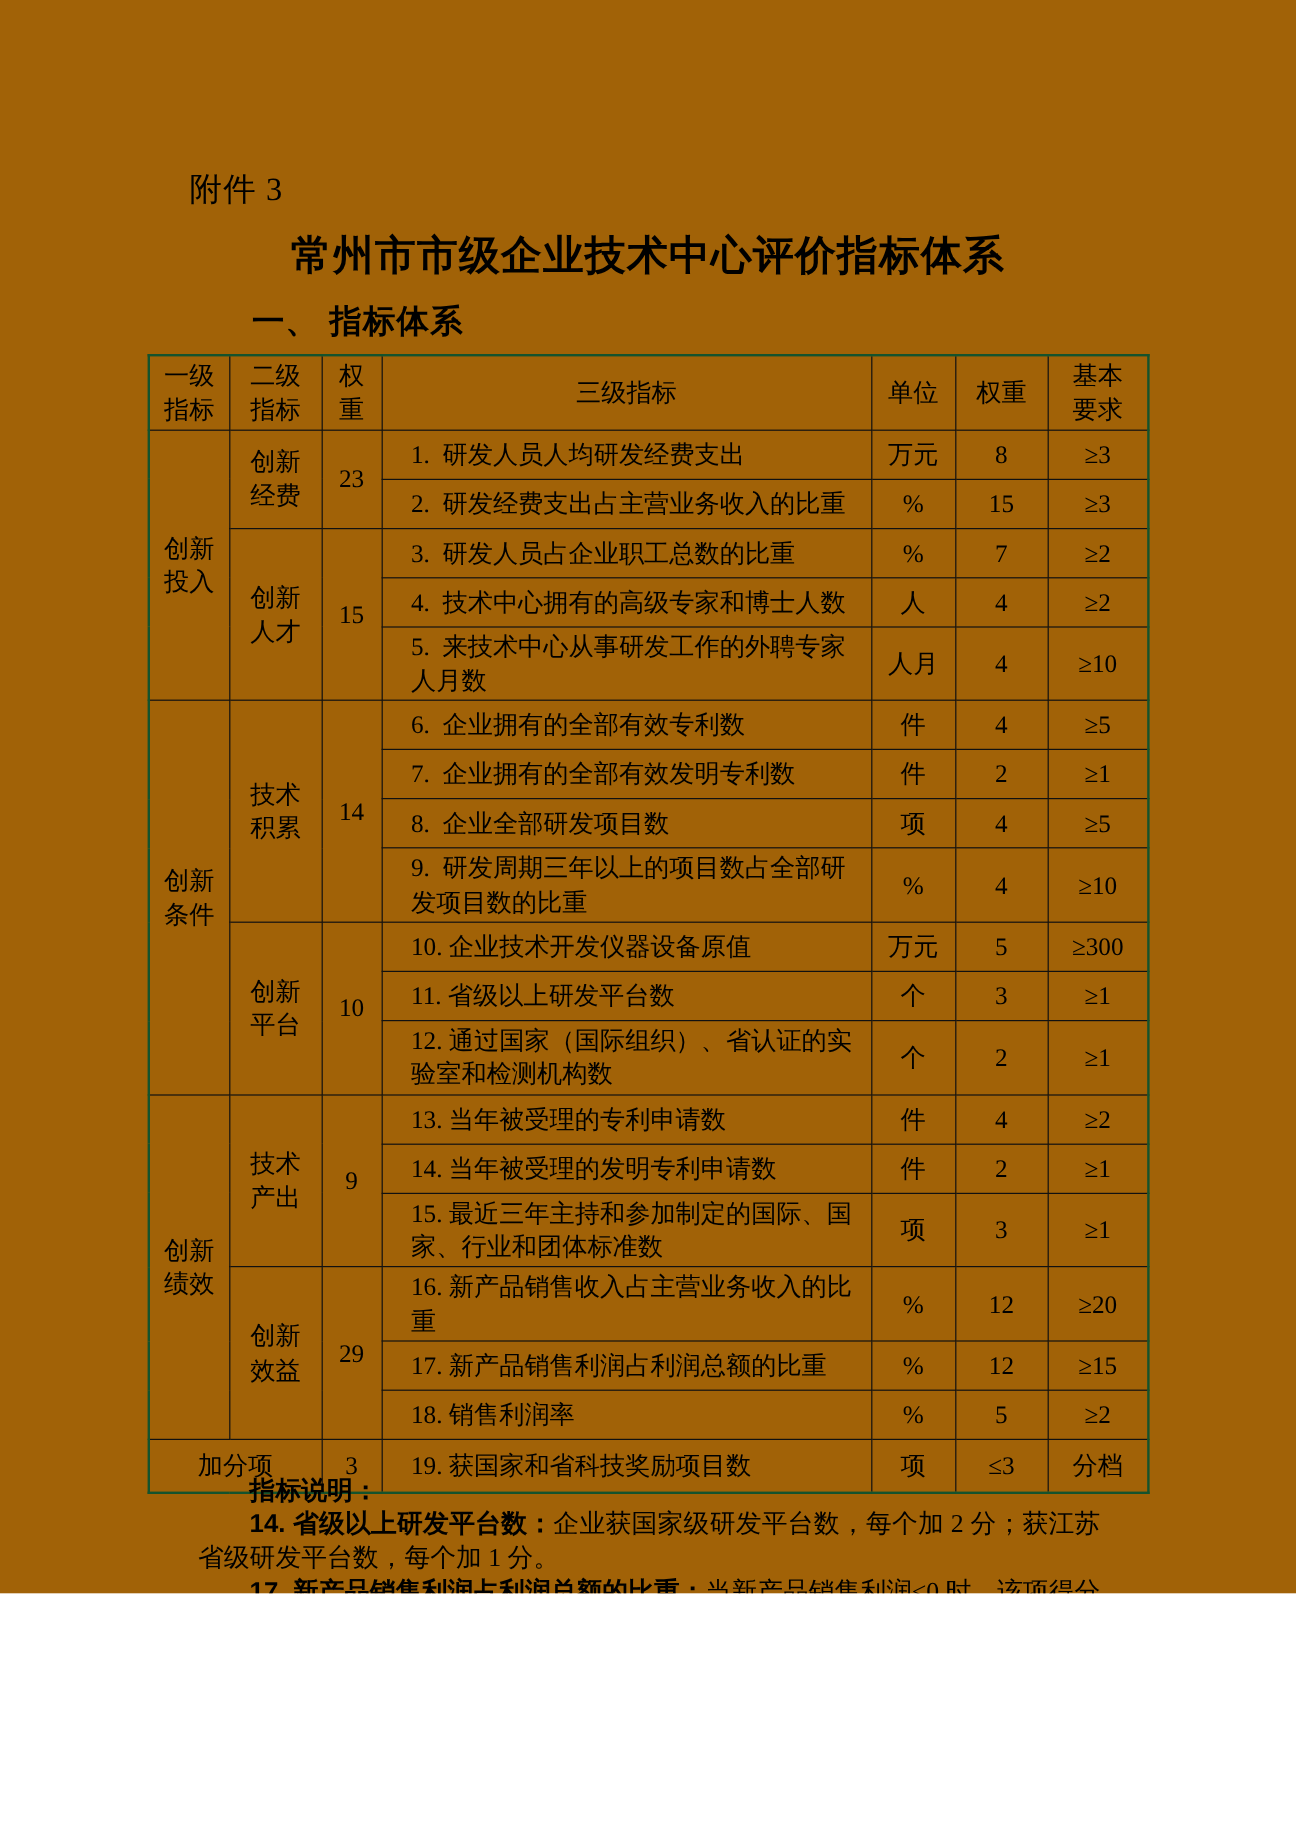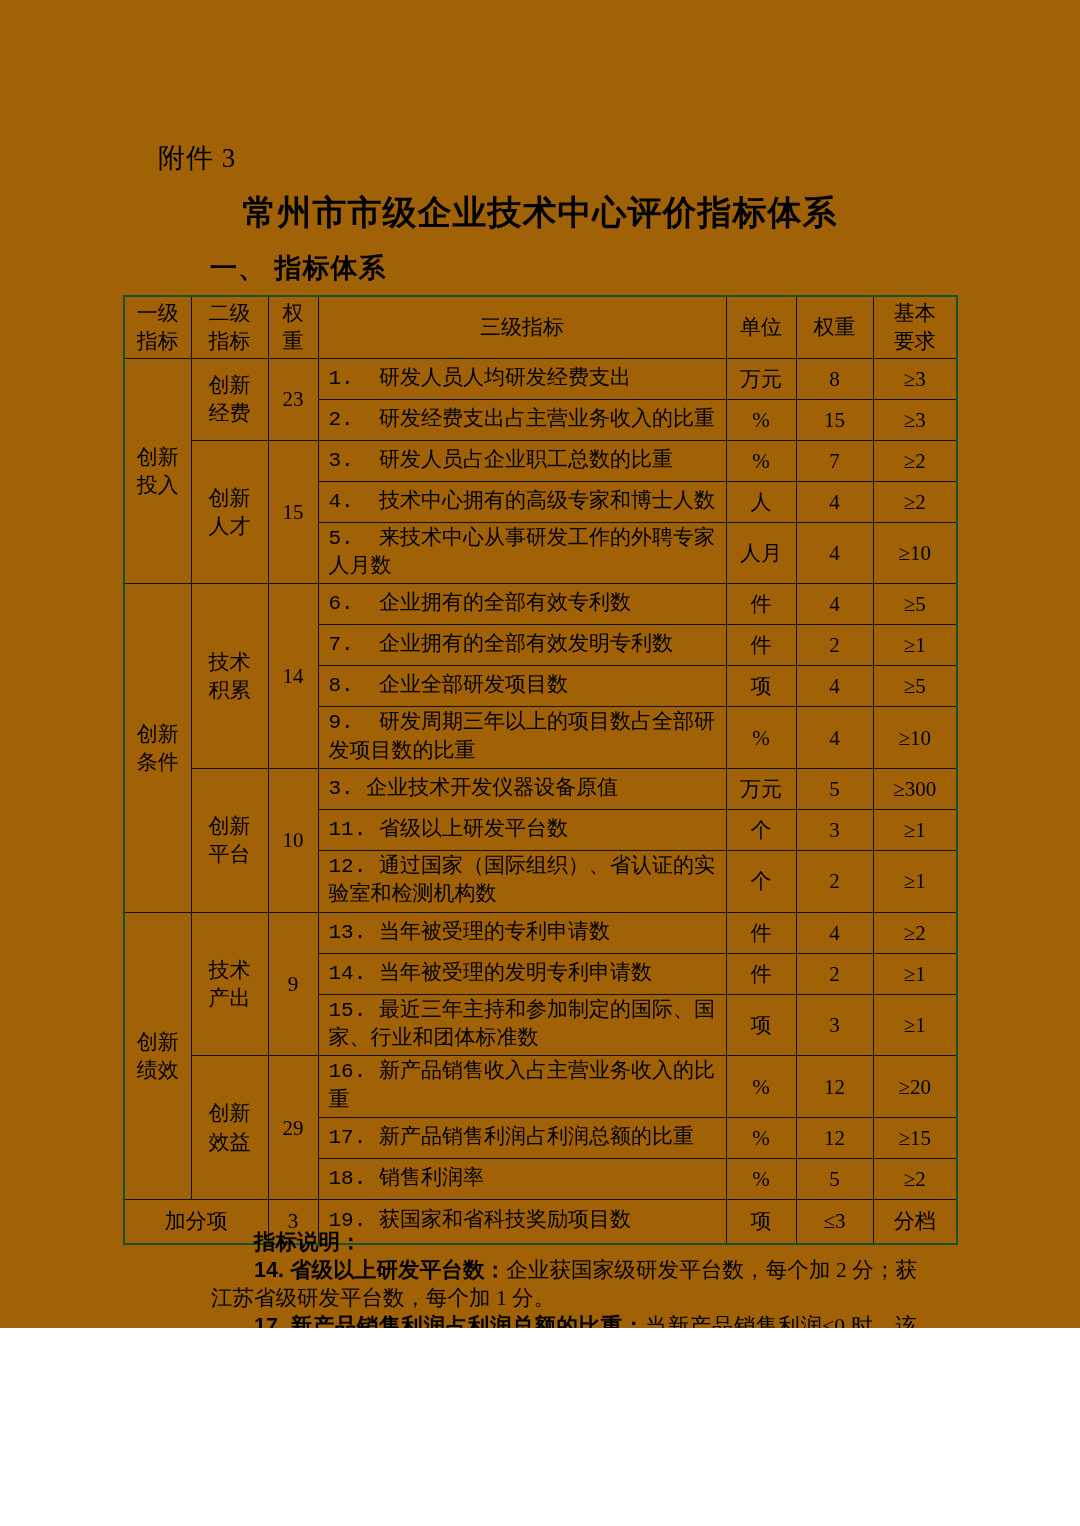--- a/index.html
+++ b/index.html
@@ -54,39 +54,38 @@
     border: 1px solid #111111;
     text-align: center;
     vertical-align: middle;
     font-weight: normal;
     white-space: pre-line;
     line-height: 1.35;
     padding: 2px 2px;
   }
   .indicator-table td.cell-indicator {
     text-align: left;
-    padding-left: 10px;
+    padding-left: 24px;
     padding-right: 5px;
     white-space: pre-wrap;
-    font-family: Liberation Mono, monospace;
   }
   tr.tr-head { height: 62px; }
   tr.tr-normal { height: 41px; }
   tr.tr-tall { height: 56px; }
   tr.tr-last { height: 44px; }
   .notes {
     position: absolute;
     left: 165px;
     top: 1228px;
     width: 752px;
     font-size: 21.5px;
     line-height: 28px;
     text-align: justify;
   }
-  .notes p { text-indent: 43px; margin-left: 46px; }
+  .notes p { text-indent: 43px; }
   .note-bold {
     font-family: "Liberation Sans", "DejaVu Sans", sans-serif;
     font-weight: bold;
   }
   .page-number {
     position: absolute;
     left: 156px;
     top: 1420px;
     font-size: 24px;
     letter-spacing: 2px;
@@ -209,21 +208,21 @@
       <tr class="tr-tall">
         <td class="cell-indicator">9.  研发周期三年以上的项目数占全部研发项目数的比重</td>
         <td>%</td>
         <td>4</td>
         <td>≥10</td>
       </tr>
       <tr class="tr-normal">
         <td rowspan="3">创新
 平台</td>
         <td rowspan="3">10</td>
-        <td class="cell-indicator">3. 企业技术开发仪器设备原值</td>
+        <td class="cell-indicator">10. 企业技术开发仪器设备原值</td>
         <td>万元</td>
         <td>5</td>
         <td>≥300</td>
       </tr>
       <tr class="tr-normal">
         <td class="cell-indicator">11. 省级以上研发平台数</td>
         <td>个</td>
         <td>3</td>
         <td>≥1</td>
       </tr>

